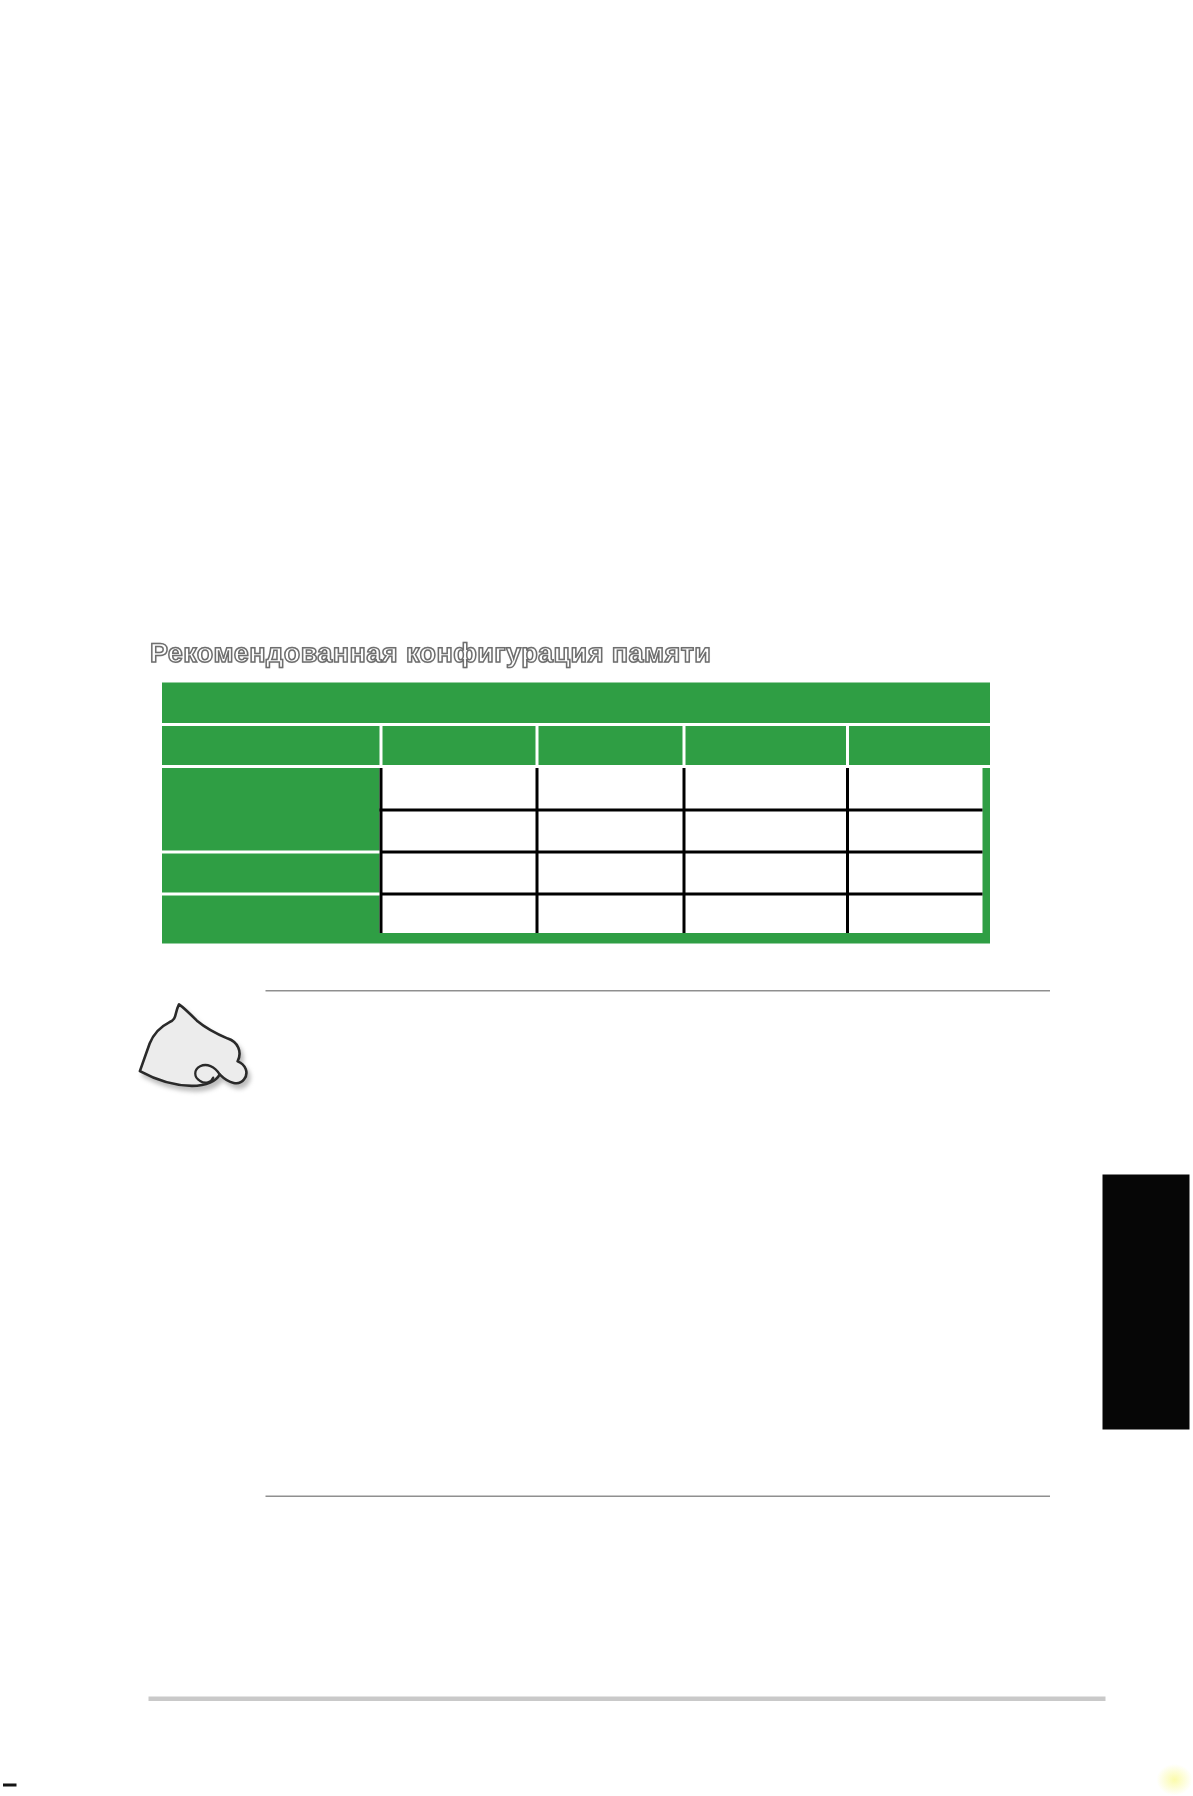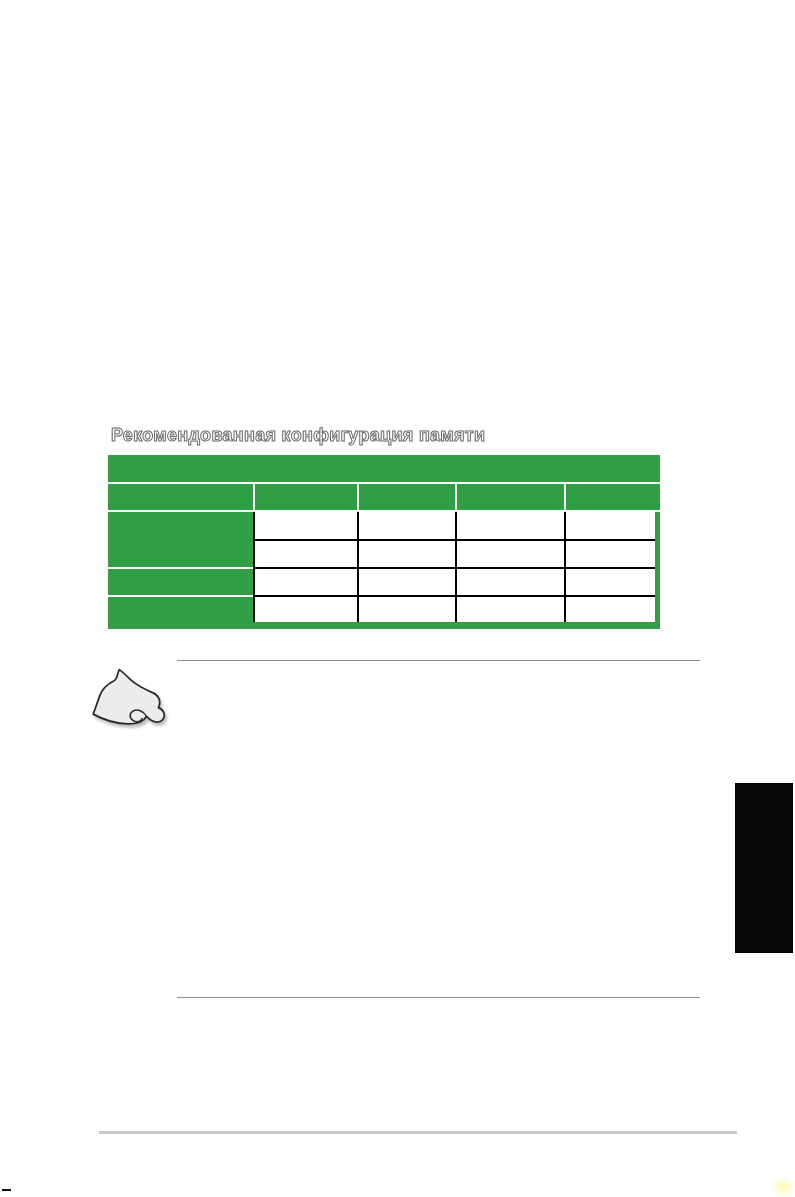--- a/index.html
+++ b/index.html
@@ -6,21 +6,21 @@
   .page{
     position:relative;
     width:795px;height:1197px;
     background:#ffffff;
     overflow:hidden;
     font-family:"Liberation Sans", sans-serif;
   }
 
   
   .title{
-    position:absolute;left:111px;top:425px;margin:0;
+    position:absolute;left:100px;top:425px;margin:0;
     font-size:18px;font-weight:700;letter-spacing:0.3px;
     color:#ffffff;
     -webkit-text-stroke:1px #6e6e6e;
     text-shadow:0 0 1px #9a9a9a;
     white-space:nowrap;
   }
 
   
   .mem-table{
     position:absolute;left:108px;top:455px;

